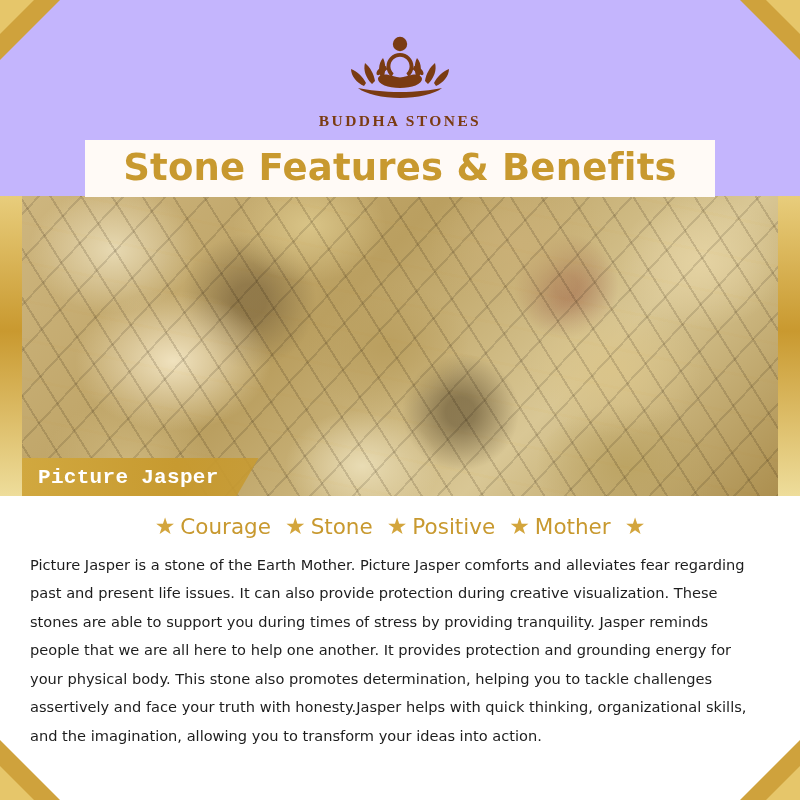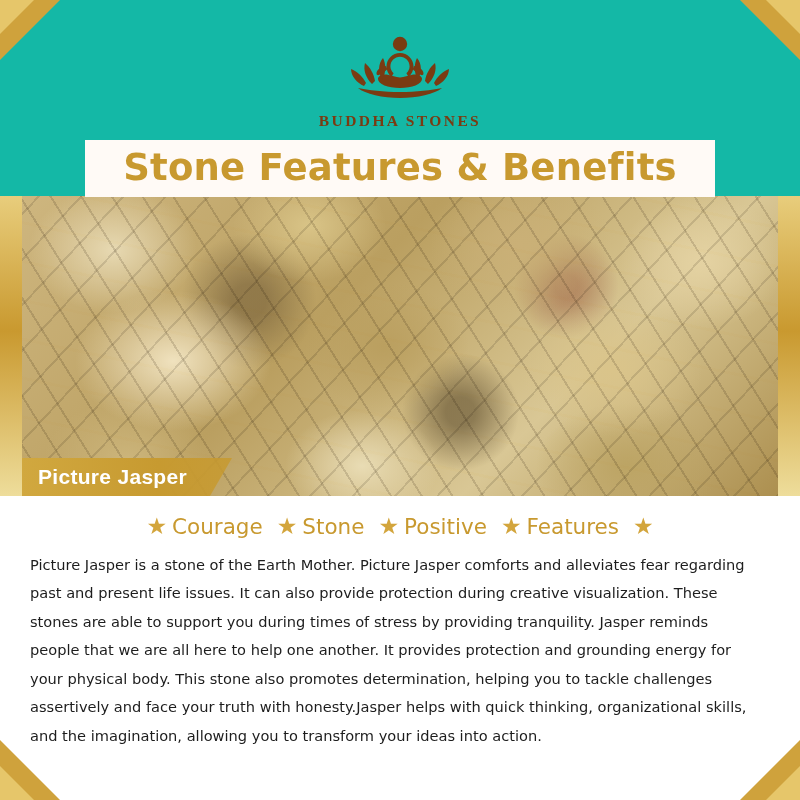--- a/index.html
+++ b/index.html
@@ -77,21 +77,21 @@
     background: linear-gradient(180deg,#e8cd7c 0%, #c9992f 45%, #eedd9b 100%);
     z-index: 4;
   }
   .edge-bar.left  { left: 0; }
   .edge-bar.right { right: 0; }
 
   
   .header {
     position: relative;
     height: 196px;
-    background: #14b8a6;
+    background: #c4b5fd;
     text-align: center;
     z-index: 5;
   }
 
   .logo-wrap {
     padding-top: 22px;
     display: flex;
     flex-direction: column;
     align-items: center;
   }
@@ -170,21 +170,21 @@
     display: flex;
     align-items: center;
     background: linear-gradient(90deg,#d1a83f 0%, #c79a30 65%, rgba(199,154,48,.85) 100%);
     clip-path: polygon(0 0, 100% 0, calc(100% - 22px) 100%, 0 100%);
     z-index: 4;
   }
   .stone-tag span {
     color: #ffffff;
     font-size: 21px;
     font-weight: bold;
-    font-family: Liberation Sans, sans-serif;
+    font-family: Liberation Mono, monospace;
     letter-spacing: .3px;
   }
 
   
   .benefits {
     display: flex;
     justify-content: center;
     align-items: center;
     gap: 14px;
     padding: 18px 26px 6px;
@@ -290,21 +290,21 @@
     <div class="benefit">
       <span class="star">★</span>
       <span class="label">Stone</span>
     </div>
     <div class="benefit">
       <span class="star">★</span>
       <span class="label">Positive</span>
     </div>
     <div class="benefit">
       <span class="star">★</span>
-      <span class="label">Features</span>
+      <span class="label">Mother</span>
     </div>
     <div class="benefit">
       <span class="star">★</span>
     </div>
   </div>
 
   <div class="body-copy">
     <p>Picture Jasper is a stone of the Earth Mother. Picture Jasper comforts and alleviates fear regarding past and present life issues. It can also provide protection during creative visualization. These stones are able to support you during times of stress by providing tranquility. Jasper reminds people that we are all here to help one another. It provides protection and grounding energy for your physical body. This stone also promotes determination, helping you to tackle challenges assertively and face your truth with honesty.Jasper helps with quick thinking, organizational skills, and the imagination, allowing you to transform your ideas into action.</p>
   </div>
 

